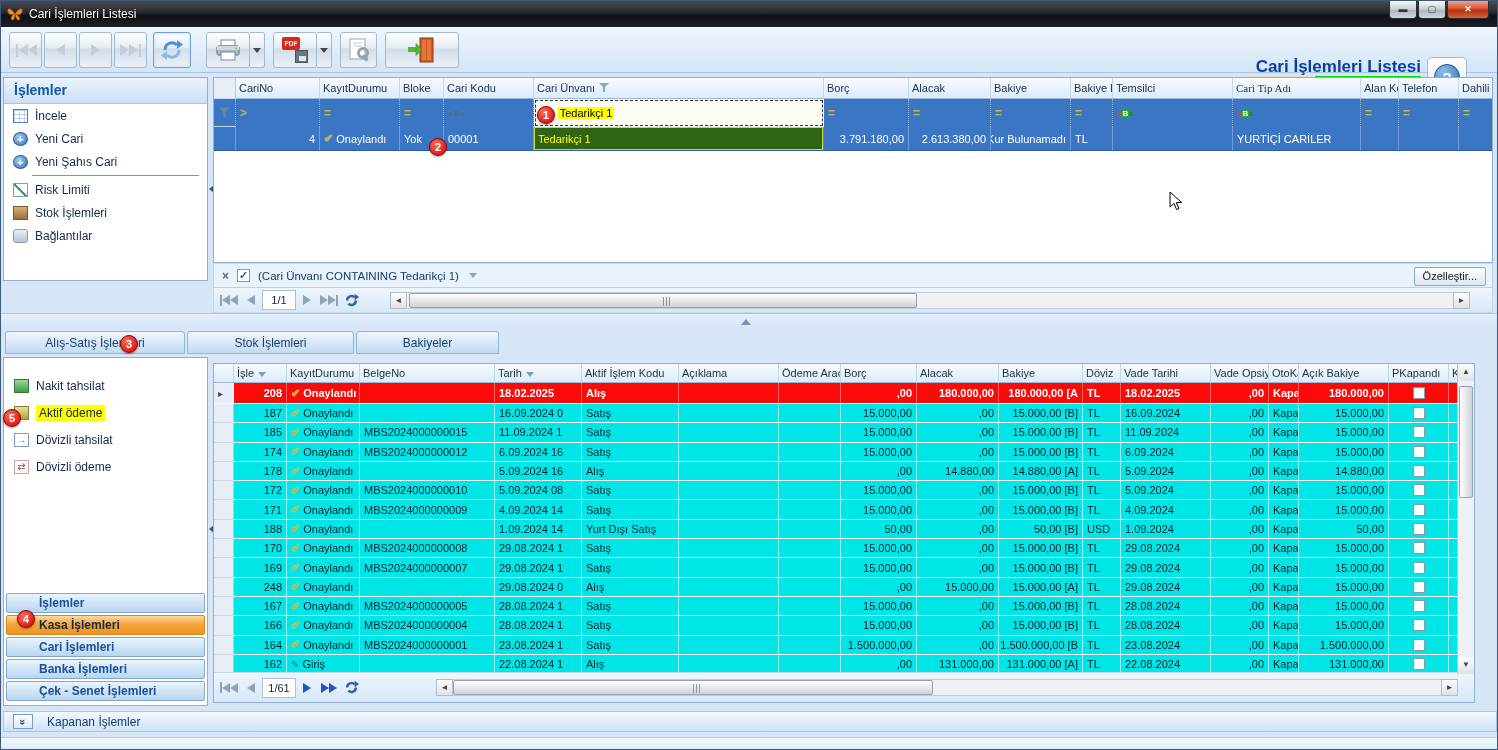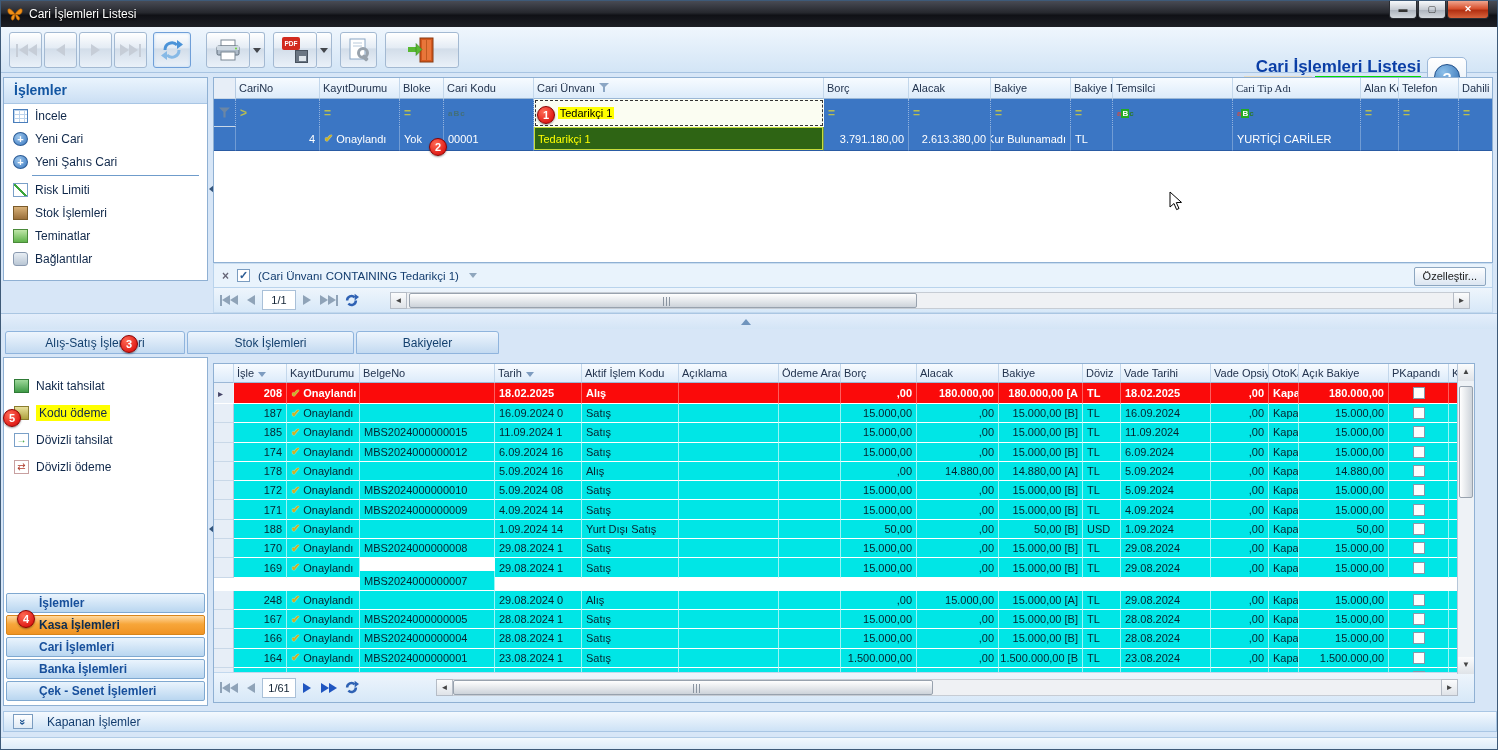--- a/index.html
+++ b/index.html
@@ -236,24 +236,20 @@
           <span>Yeni Şahıs Cari</span>
         </div>
         <div class="sb-div"></div>
         <div class="sb-item">
           <span class="ic ic-risk"></span>
           <span>Risk Limiti</span>
         </div>
         <div class="sb-item">
           <span class="ic ic-stok"></span>
           <span>Stok İşlemleri</span>
-        </div>
-        <div class="sb-item">
-          <span class="ic ic-para"></span>
-          <span>Teminatlar</span>
         </div>
         <div class="sb-item">
           <span class="ic ic-link"></span>
           <span>Bağlantılar</span>
         </div>
       </div>
   </div>
   <div class="abs edge-arrow" style="left:208px;top:184px"></div>
 
   <div class="abs gridbox" style="left:212px;top:76px;width:1280px;height:186px">
@@ -403,21 +399,21 @@
     </div>
 
   <div class="abs actions">
     <div class="act-items" id="act-items">
         <div class="act-item">
           <span class="ic ic-calc"></span>
           <span class="">Nakit tahsilat</span>
         </div>
         <div class="act-item">
           <span class="ic ic-calc y"></span>
-          <span class="hl">Kodu ödeme</span>
+          <span class="hl">Aktif ödeme</span>
         </div>
         <div class="act-item">
           <span class="ic ic-arrow">→</span>
           <span class="">Dövizli tahsilat</span>
         </div>
         <div class="act-item">
           <span class="ic ic-arrows">⇄</span>
           <span class="">Dövizli ödeme</span>
         </div>
       </div>
@@ -680,21 +676,21 @@
           </div>
           <div class="cell" style="width: 14px;"></div>
         </div>
         <div class="row brow">
           <div class="cell ind" style="width: 20px;"></div>
           <div class="cell ar" style="width: 53px;">169</div>
           <div class="cell" style="width: 73px;">
             <span class="check">✔</span>
             <span>Onaylandı</span>
           </div>
-          <div class="cell" style="width: 135px; margin-top: 13px;">MBS2024000000007</div>
+          <div class="cell" style="width: 135px;">MBS2024000000007</div>
           <div class="cell" style="width: 87px;">29.08.2024 1</div>
           <div class="cell" style="width: 97px;">Satış</div>
           <div class="cell" style="width: 100px;"></div>
           <div class="cell" style="width: 62px;"></div>
           <div class="cell ar" style="width: 76px;">15.000,00</div>
           <div class="cell ar" style="width: 82px;">,00</div>
           <div class="cell ar" style="width: 84px;">15.000,00 [B]</div>
           <div class="cell" style="width: 38px;">TL</div>
           <div class="cell" style="width: 90px;">29.08.2024</div>
           <div class="cell ar" style="width: 58px;">,00</div>

